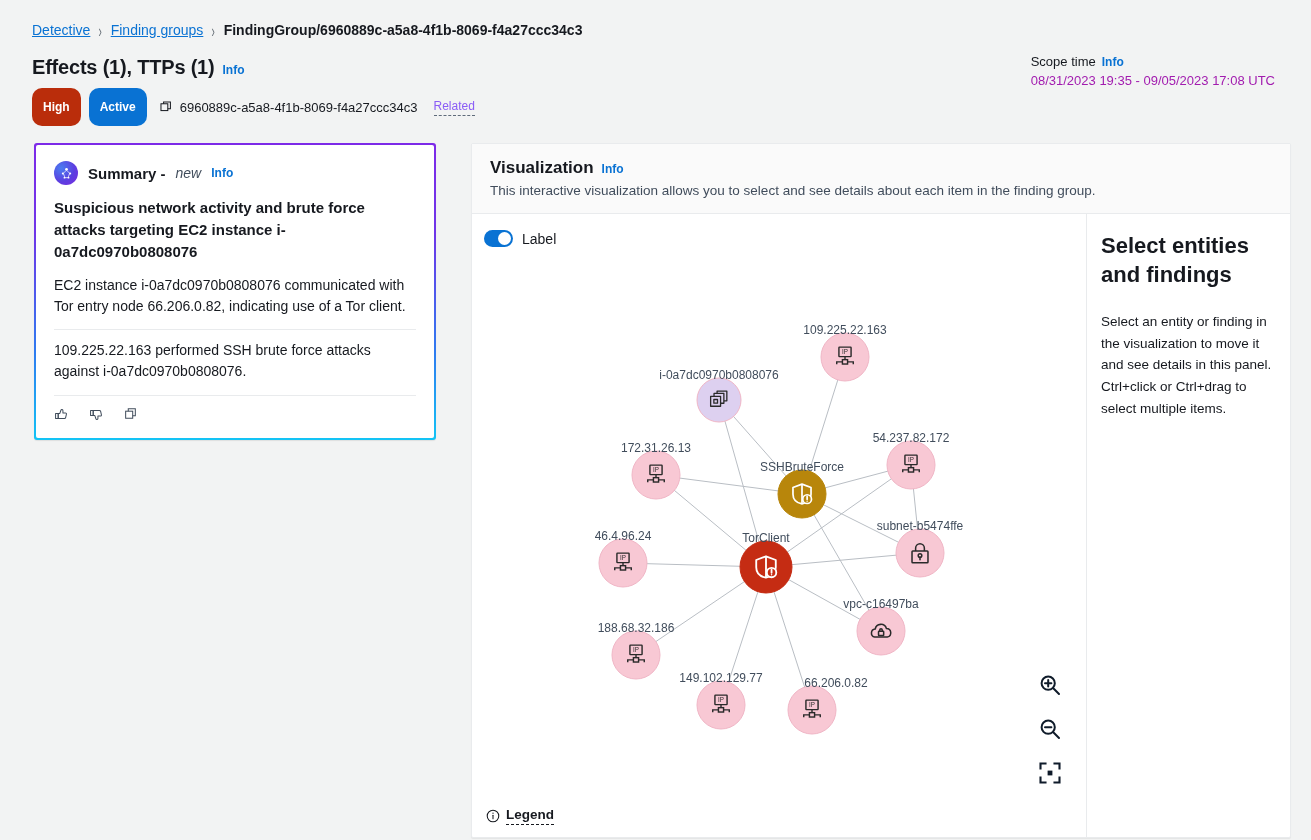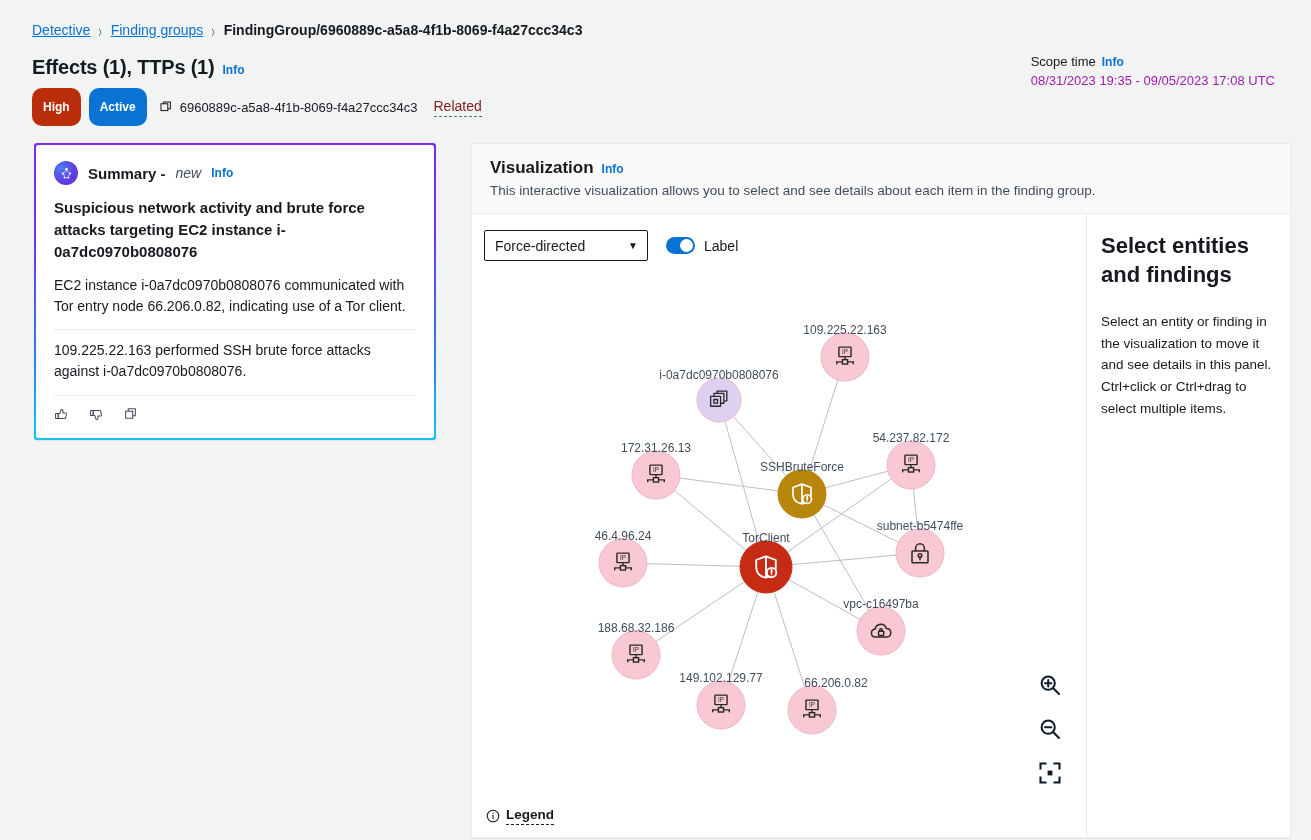--- a/index.html
+++ b/index.html
@@ -41,21 +41,21 @@
   .badge {
     display: inline-flex; align-items: center; justify-content: center;
     height: 38px; padding: 0 11px; border-radius: 10px;
     color: #fff; font-size: 12px; font-weight: 700; line-height: 1;
   }
   .badge-high { background: #ba2d0b; }
   .badge-active { background: #0972d3; }
   .fg-id-wrap { display: flex; align-items: center; gap: 7px; margin-left: 5px; }
   .fg-id { font-size: 13px; color: #16191f; }
   .related-link {
-    font-size: 14px; color: #7f1d1d; margin-left: 8px;
+    font-size: 12px; color: #8b5cf6; margin-left: 8px;
     border-bottom: 1px dashed #5f6b7a; cursor: pointer; line-height: 1.35;
   }
 
   .ph-right { text-align: left; padding-right: 4px; }
   .scope-label-row { display: flex; align-items: baseline; gap: 6px; }
   .scope-label { font-size: 13px; color: #16191f; }
   .scope-value { font-size: 13px; color: #a21caf; margin-top: 4px; }
 
   
   .body-wrap { display: flex; align-items: flex-start; margin-top: 17px; }
@@ -273,24 +273,20 @@
         <h2 class="viz-title">Visualization</h2>
         <span class="info-link">Info</span>
       </div>
       <p class="viz-desc">This interactive visualization allows you to select and see details about each item in the finding group.</p>
     </div>
 
     <div class="viz-body">
       <div class="viz-main">
 
         <div class="viz-controls">
-          <div class="select-box">
-            <span>Force-directed</span>
-            <span class="caret">▼</span>
-          </div>
           <div class="toggle-wrap">
             <span class="toggle"></span>
             <span class="toggle-label">Label</span>
           </div>
         </div>
 
         <div class="graph-area">
           <svg class="graph-svg" id="graph-svg" width="615" height="560">
               <line x1="294" y1="301" x2="247" y2="134" stroke="#b9bec4" stroke-width="1"></line>
               <line x1="294" y1="301" x2="340" y2="444" stroke="#b9bec4" stroke-width="1"></line>

